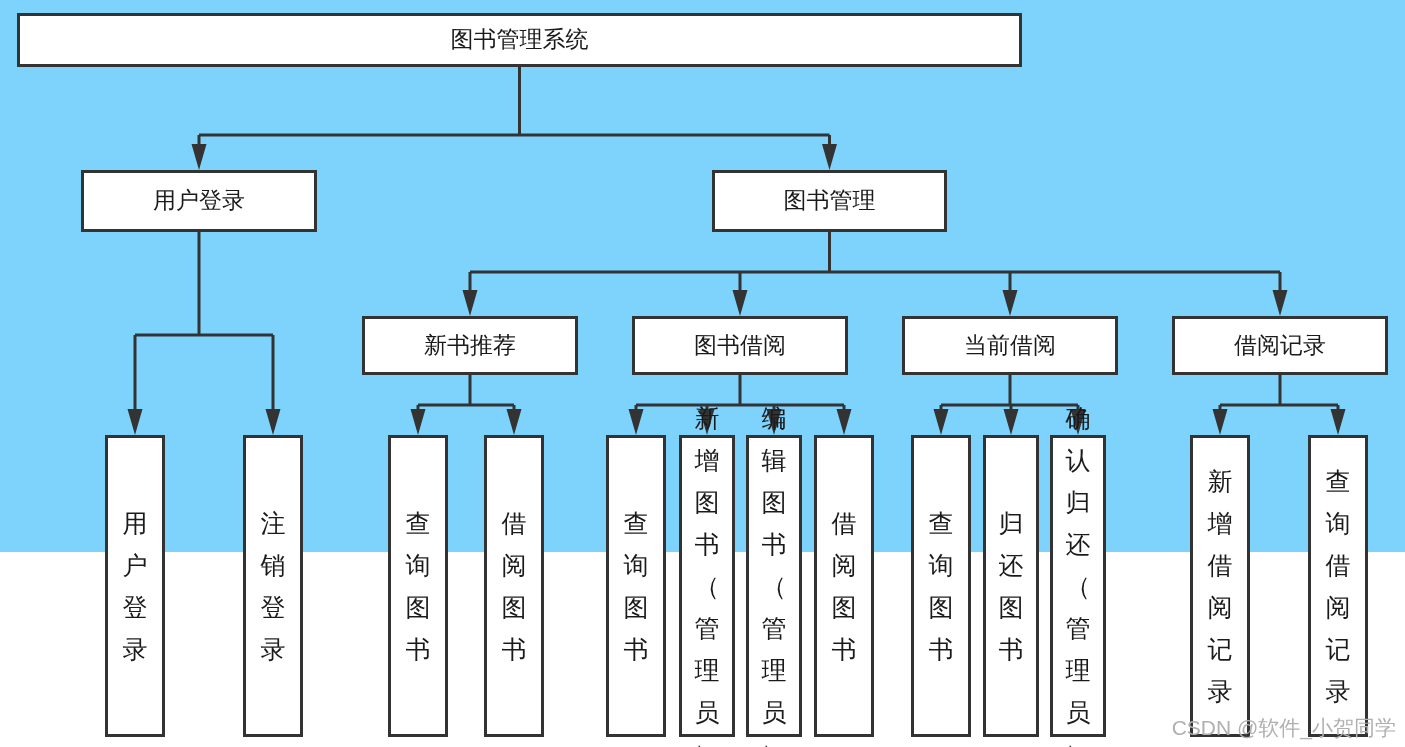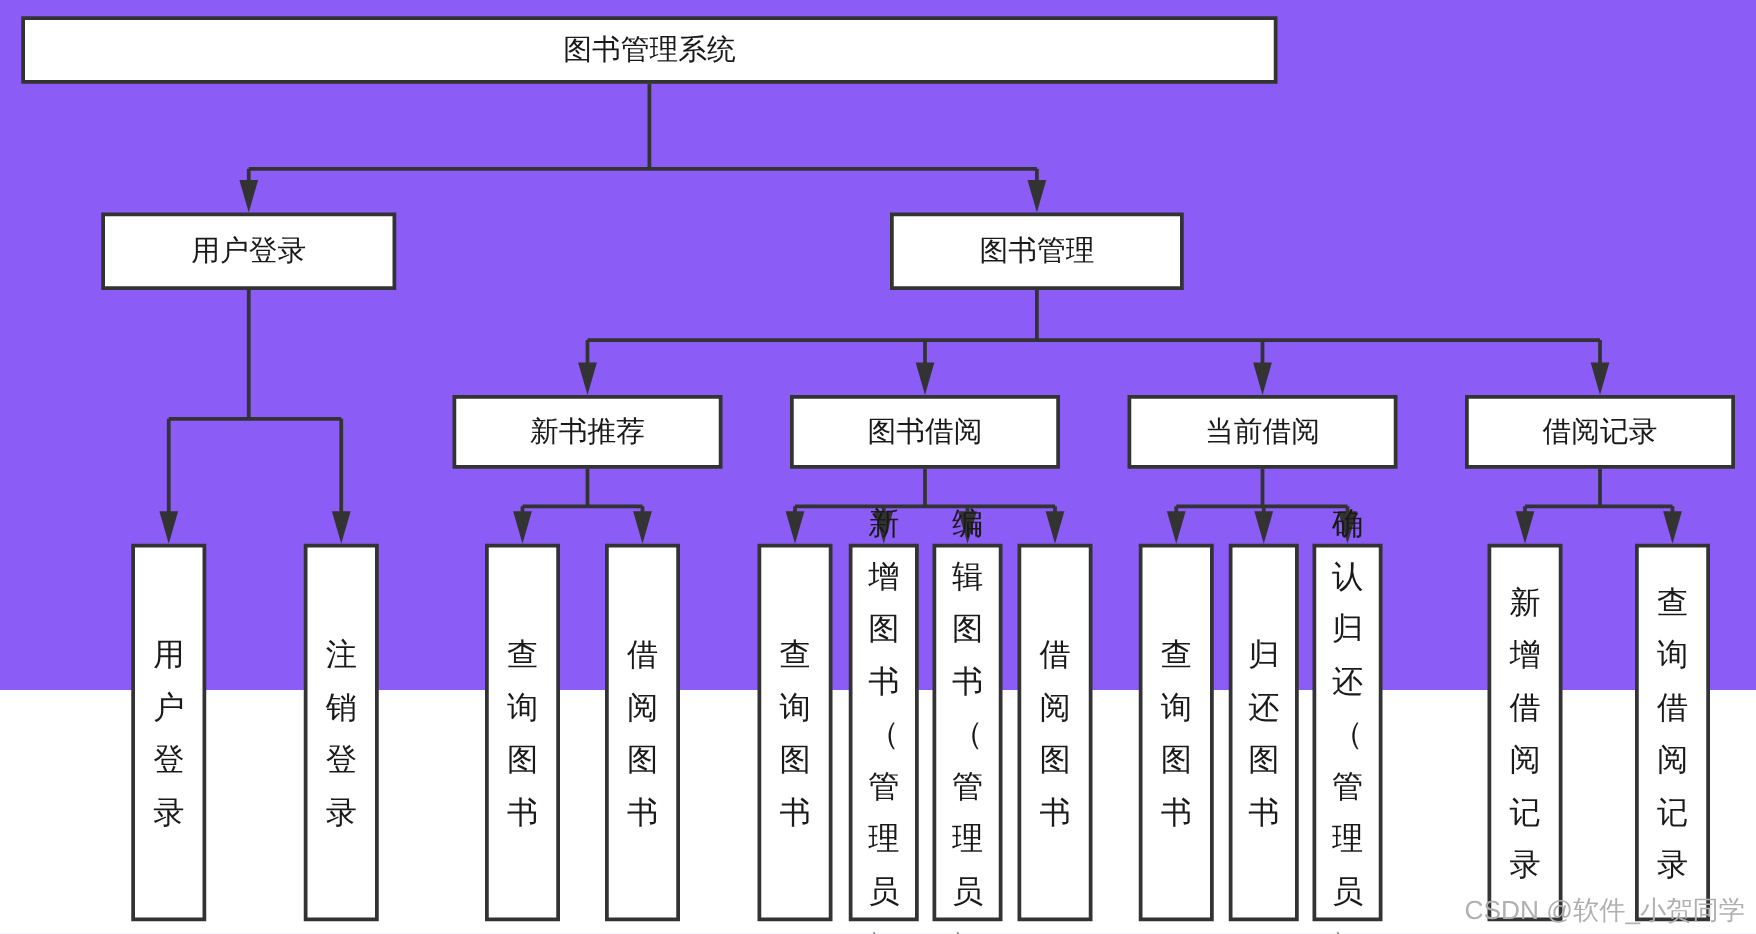--- a/index.html
+++ b/index.html
@@ -11,21 +11,21 @@
   body {
     width: 1405px;
     height: 747px;
     font-family: "Liberation Sans", "DejaVu Sans", sans-serif;
     overflow: hidden;
   }
   #diagram-root {
     position: relative;
     width: 1405px;
     height: 552px;
-    background: #8b5cf6;
+    background: #7dd3fc;
   }
   svg.diagram-canvas {
     position: absolute;
     left: 0;
     top: 0;
     width: 1405px;
     height: 747px;
     display: block;
   }
   .node-box {

